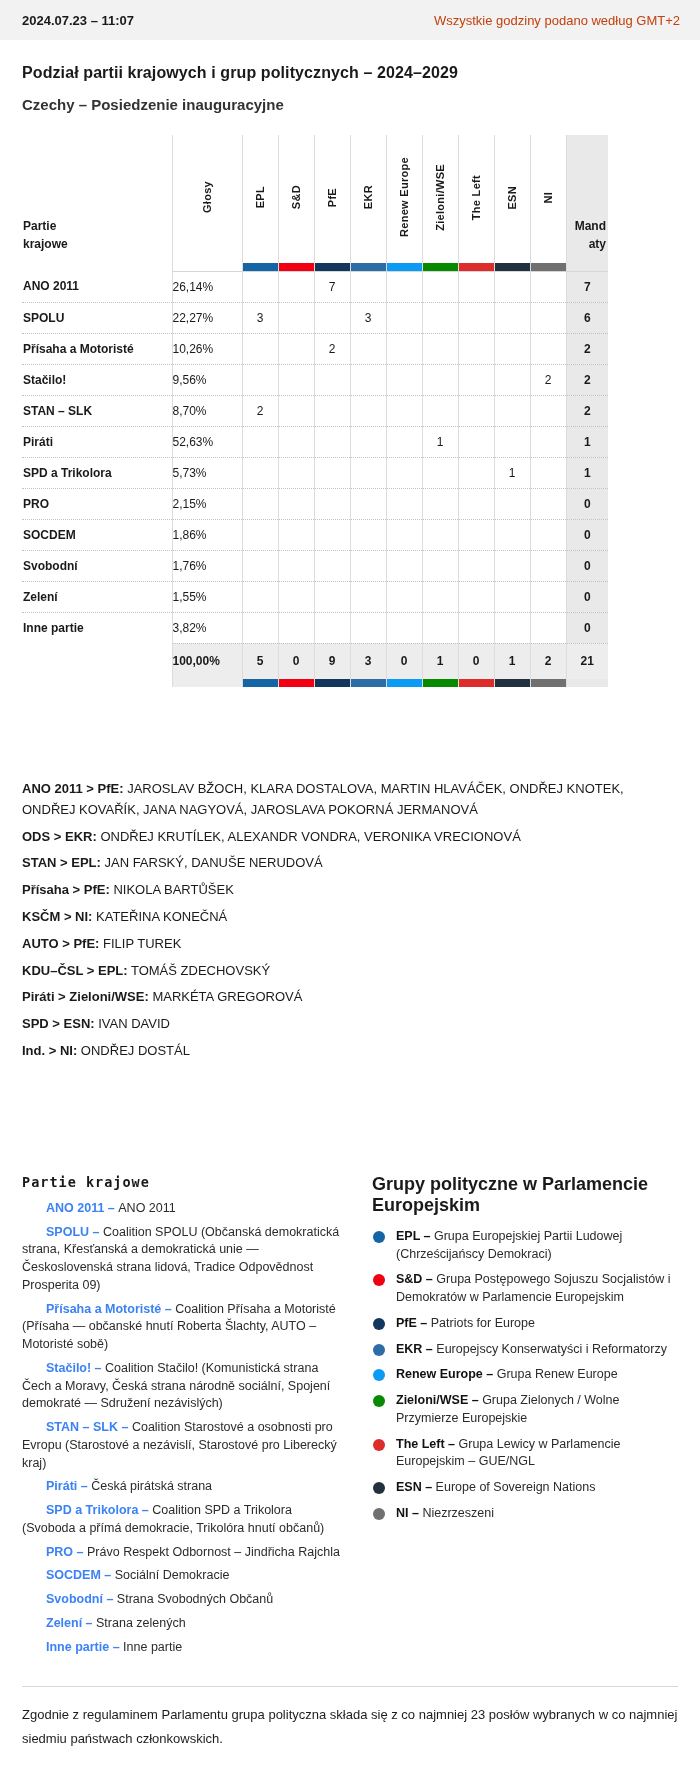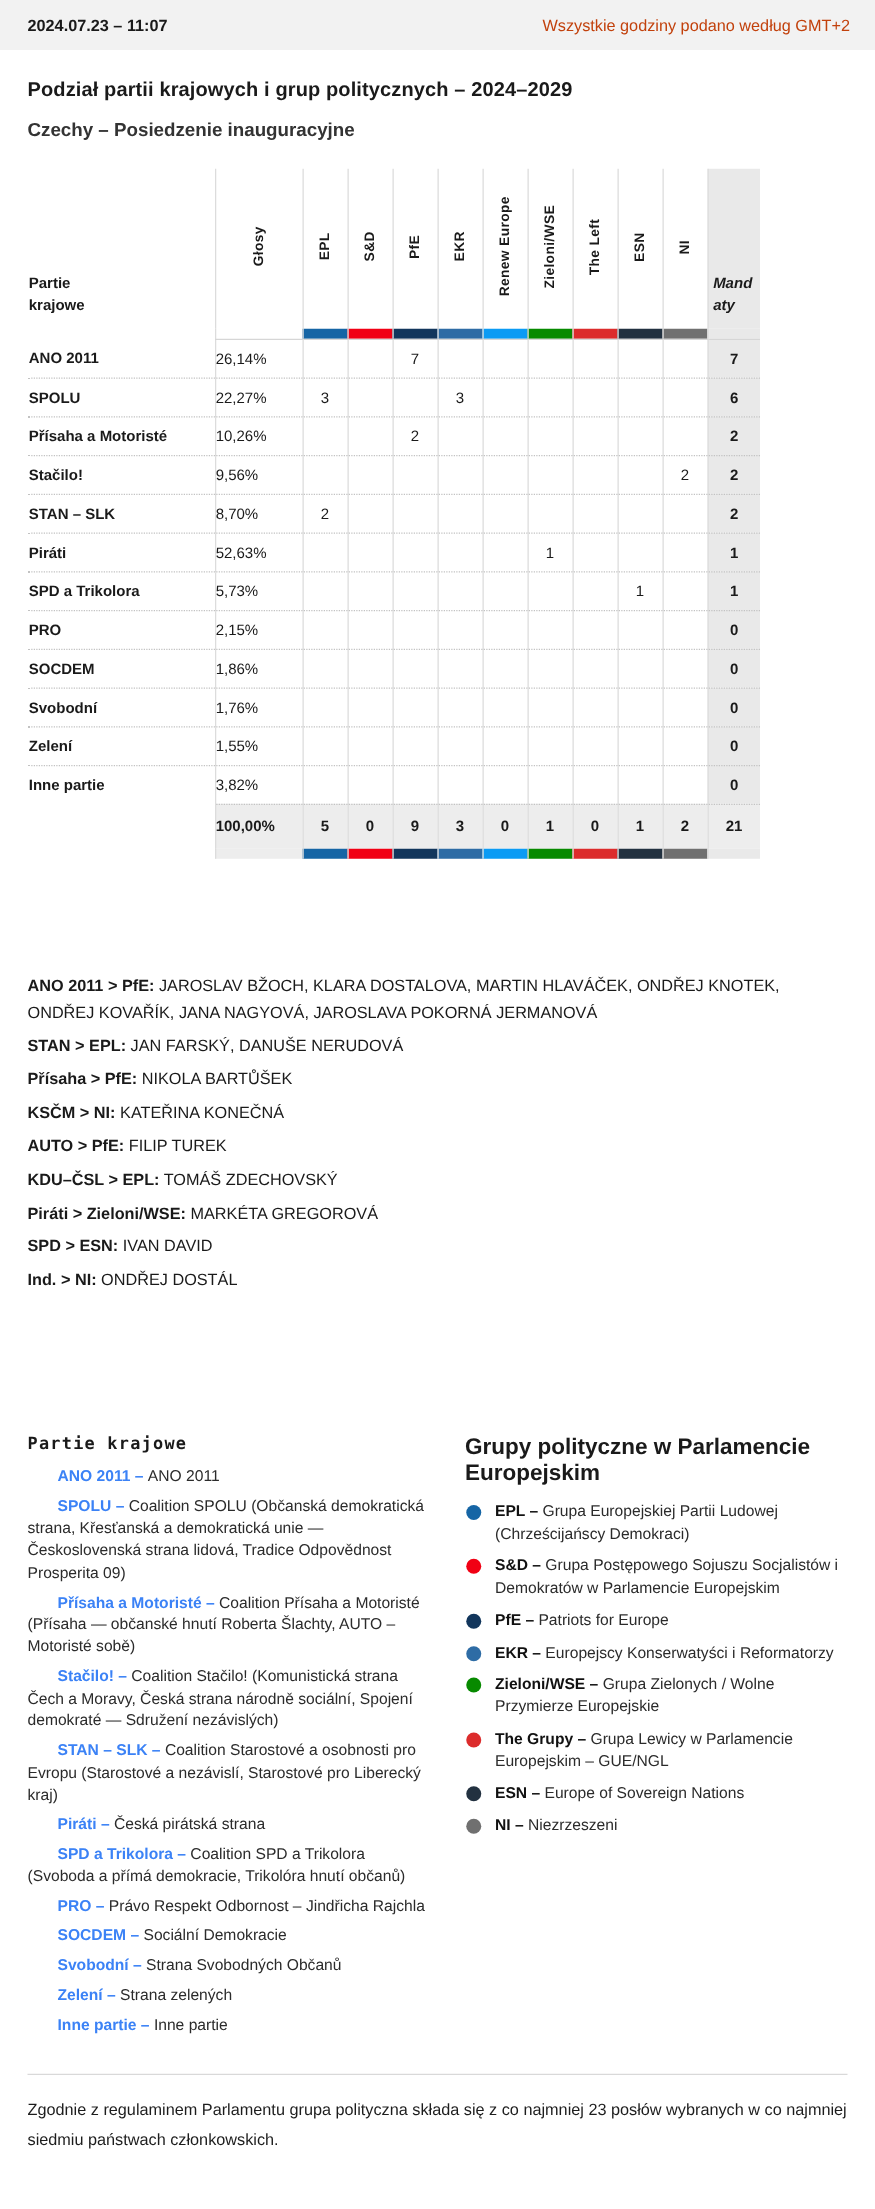--- a/index.html
+++ b/index.html
@@ -23,21 +23,21 @@
   table.parties col.c-votes { width:70px; }
   table.parties col.c-group { width:36px; }
   table.parties col.c-mand  { width:42px; }
   table.parties th, table.parties td { padding:0; font-size:12px; }
   .gridl { border-left:1px solid #dcdcdc; }
   th.hcell { height:128px; vertical-align:middle; text-align:center; font-weight:700; }
   th.corner { vertical-align:bottom; text-align:left; }
   th.corner .corner-inner { width:60px; padding:0 0 10px 1px; font-size:12px; line-height:1.5; font-weight:700; }
   .rot { writing-mode:vertical-rl; transform:rotate(180deg); font-size:11px; font-weight:700;
          letter-spacing:.3px; white-space:nowrap; display:inline-block; line-height:1; }
-  th.mand-h { vertical-align:bottom; text-align:left; font-size:11px; font-weight:700;font-style:italic; }
+  th.mand-h { vertical-align:bottom; text-align:right; font-size:11px; font-weight:700; }
   th.mand-h .mand-inner { padding:0 2px 10px 4px; word-break:break-all; line-height:1.5; }
   .mandbg { background:#e9e9e9; }
   tr.barrow td { height:8px; }
   tr.barrow td.underline { border-bottom:1px solid #d6d6d6; }
   tr.data td { height:31px; }
   tr.data td.party { font-weight:700; text-align:left; padding-left:1px; font-size:12px; }
   tr.data td.votes { padding-right:10px; }
   tr.data td.seat  { text-align:center; }
   tr.data td.mand  { text-align:center; font-weight:700; }
   tr.data + tr.data td { border-top:1px dotted #c2c2c2; }
@@ -329,20 +329,21 @@
           <td class="gridl" style="background: rgb(220, 44, 44);"></td>
           <td class="gridl" style="background: rgb(34, 49, 64);"></td>
           <td class="gridl" style="background: rgb(112, 112, 112);"></td>
           <td class="mandcell gridl"></td>
         </tr>
       </tbody>
   </table>
 
   <div class="mep-list">
       <p class="mep-entry"><b>ANO 2011 &gt; PfE:</b> JAROSLAV BŽOCH, KLARA DOSTALOVA, MARTIN HLAVÁČEK, ONDŘEJ KNOTEK, ONDŘEJ KOVAŘÍK, JANA NAGYOVÁ, JAROSLAVA POKORNÁ JERMANOVÁ</p>
+      <p class="mep-entry"><b>ODS &gt; EKR:</b> ONDŘEJ KRUTÍLEK, ALEXANDR VONDRA, VERONIKA VRECIONOVÁ</p>
       <p class="mep-entry"><b>STAN &gt; EPL:</b> JAN FARSKÝ, DANUŠE NERUDOVÁ</p>
       <p class="mep-entry"><b>Přísaha &gt; PfE:</b> NIKOLA BARTŮŠEK</p>
       <p class="mep-entry"><b>KSČM &gt; NI:</b> KATEŘINA KONEČNÁ</p>
       <p class="mep-entry"><b>AUTO &gt; PfE:</b> FILIP TUREK</p>
       <p class="mep-entry"><b>KDU–ČSL &gt; EPL:</b> TOMÁŠ ZDECHOVSKÝ</p>
       <p class="mep-entry"><b>Piráti &gt; Zieloni/WSE:</b> MARKÉTA GREGOROVÁ</p>
       <p class="mep-entry"><b>SPD &gt; ESN:</b> IVAN DAVID</p>
       <p class="mep-entry"><b>Ind. &gt; NI:</b> ONDŘEJ DOSTÁL</p>
     </div>
 
@@ -377,26 +378,30 @@
           </div>
           <div class="group-item">
             <span class="dot" style="background: rgb(18, 54, 92);"></span>
             <span class="gtxt"><b>PfE – </b>Patriots for Europe</span>
           </div>
           <div class="group-item">
             <span class="dot" style="background: rgb(46, 108, 165);"></span>
             <span class="gtxt"><b>EKR – </b>Europejscy Konserwatyści i Reformatorzy</span>
           </div>
           <div class="group-item">
+            <span class="dot" style="background: rgb(11, 155, 244);"></span>
+            <span class="gtxt"><b>Renew Europe – </b>Grupa Renew Europe</span>
+          </div>
+          <div class="group-item">
             <span class="dot" style="background: rgb(7, 138, 0);"></span>
             <span class="gtxt"><b>Zieloni/WSE – </b>Grupa Zielonych / Wolne Przymierze Europejskie</span>
           </div>
           <div class="group-item">
             <span class="dot" style="background: rgb(220, 44, 44);"></span>
-            <span class="gtxt"><b>The Grupy – </b>Grupa Lewicy w Parlamencie Europejskim – GUE/NGL</span>
+            <span class="gtxt"><b>The Left – </b>Grupa Lewicy w Parlamencie Europejskim – GUE/NGL</span>
           </div>
           <div class="group-item">
             <span class="dot" style="background: rgb(34, 49, 64);"></span>
             <span class="gtxt"><b>ESN – </b>Europe of Sovereign Nations</span>
           </div>
           <div class="group-item">
             <span class="dot" style="background: rgb(112, 112, 112);"></span>
             <span class="gtxt"><b>NI – </b>Niezrzeszeni</span>
           </div>
         </div>

